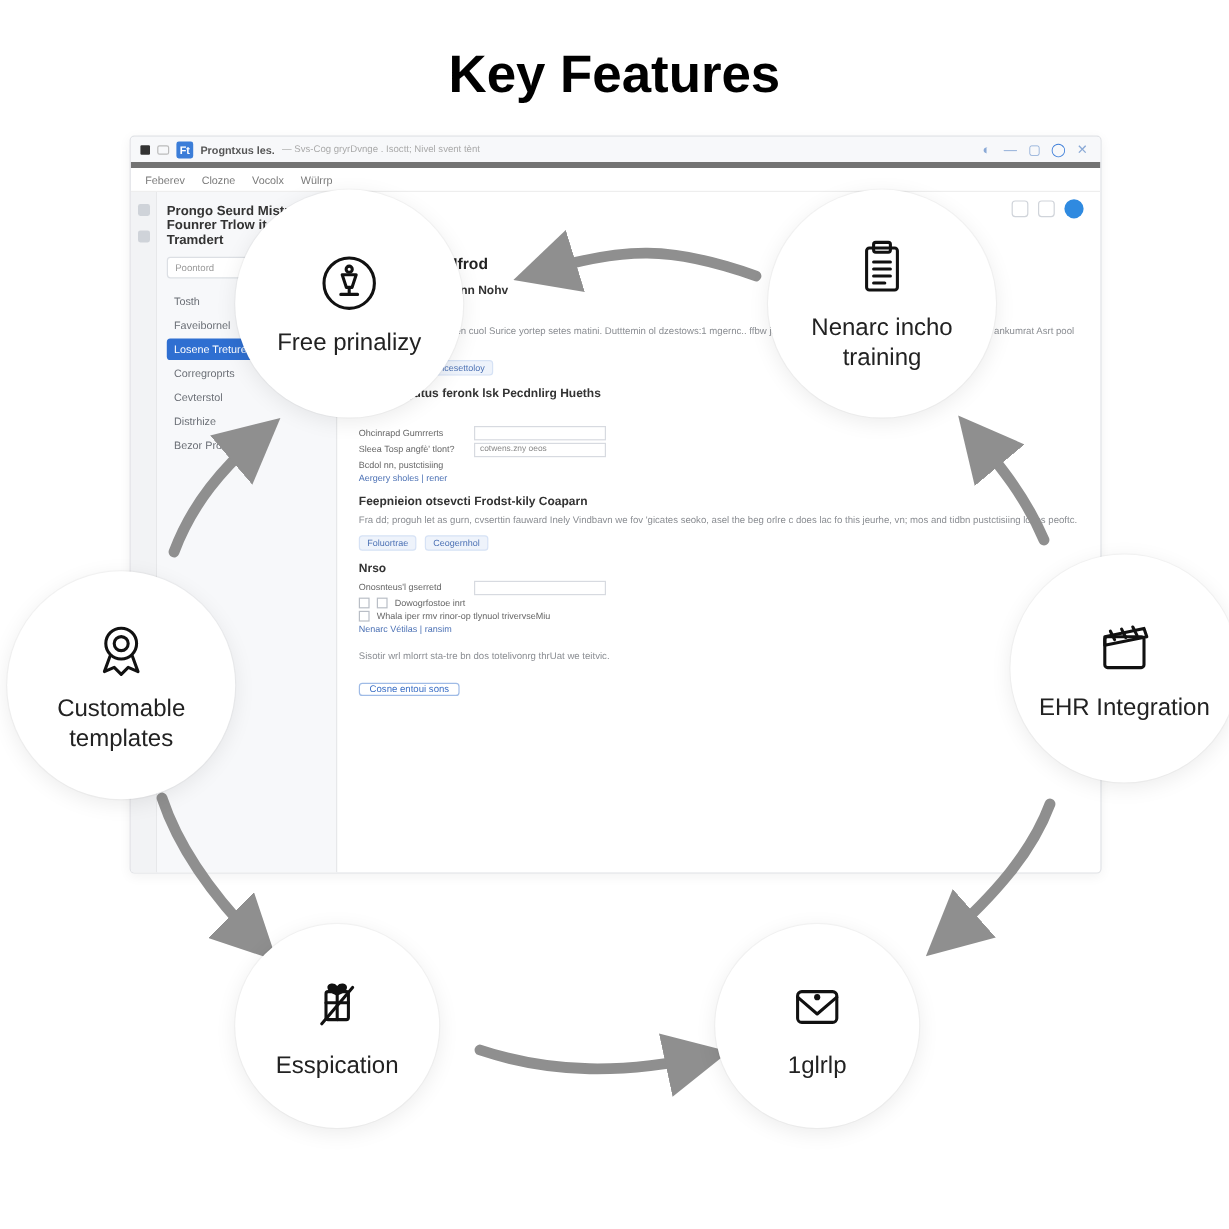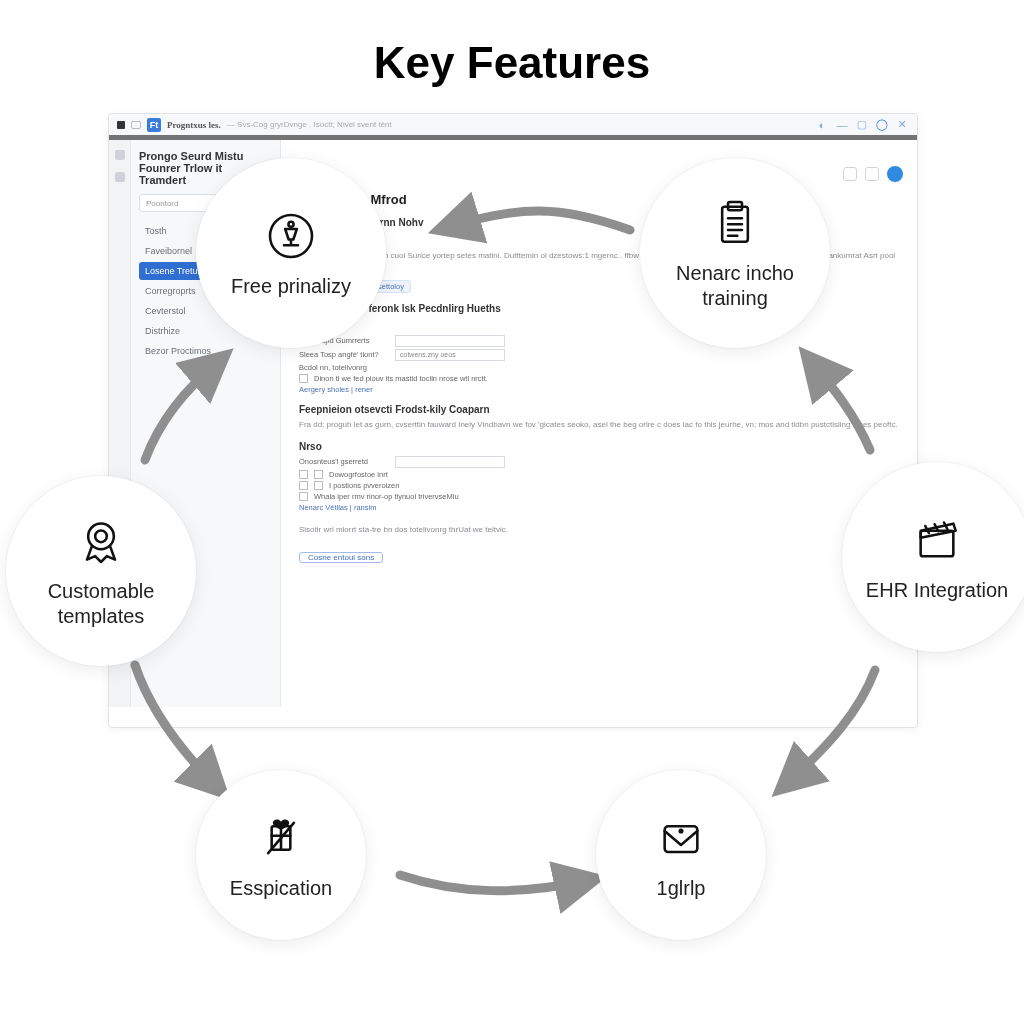--- a/index.html
+++ b/index.html
@@ -41,21 +41,21 @@
     border-bottom: 5px solid #737373;
     display: flex;
     align-items: center;
     gap: 6px;
     padding: 0 8px;
     background: #f7f8fa;
   }
   .mock-titlebar .brand {
     width: 14px; height: 14px; background: #3b7dd8; border-radius: 2px; display:flex;align-items:center;justify-content:center;color:#fff;font-size:9px;font-weight:700;
   }
-  .mock-titlebar .titletext { font-size: 9px; color:#555; font-weight:600;font-family:Liberation Serif, serif;}
+  .mock-titlebar .titletext { font-size: 9px; color:#555; font-weight:600;}
   .mock-titlebar .subtext { font-size: 8px; color:#aaa;}
   .mock-titlebar .spacer { flex:1; }
   .mock-titlebar .winicon { width:14px;height:14px;display:inline-flex;align-items:center;justify-content:center;color:#8aa9d6;font-size:11px;}
   .mock-menubar {
     height: 20px; display:flex; gap:14px; padding:0 12px; align-items:center; font-size:9px; color:#7a7a7a; border-bottom:1px solid #eee;
   }
   .mock-body { display:flex; height: calc(100% - 46px);}
   .mock-rail { width:22px; background:#f2f3f5; border-right:1px solid #e7e8ea; display:flex;flex-direction:column;align-items:center;gap:12px;padding-top:10px;}
   .mock-rail .dot{width:10px;height:10px;background:#cfd3d9;border-radius:2px;}
   .mock-content { flex:1; display:flex; }
@@ -130,20 +130,26 @@
     <span style="width:10px;height:8px;border:1px solid #bbb;border-radius:2px;"></span>
     <span class="brand">Ft</span>
     <span class="titletext">Progntxus les.</span>
     <span class="subtext">— Svs-Cog gryrDvnge . Isoctt; Nivel svent tènt</span>
     <span class="spacer"></span>
     <span class="winicon">◐</span>
     <span class="winicon">—</span>
     <span class="winicon">▢</span>
     <span class="winicon" style="color:#3b7dd8;">◯</span>
     <span class="winicon">✕</span>
+  </div>
+  <div class="mock-menubar">
+    <span>Feberev</span>
+    <span>Clozne</span>
+    <span>Vocolx</span>
+    <span>Wülrrp</span>
   </div>
   <div class="mock-body">
     <div class="mock-rail">
       <div class="dot"></div>
       <div class="dot"></div>
     </div>
     <div class="mock-content">
       <div class="mock-sidebar">
         <div style="font-size:11px;font-weight:700;color:#333;margin-bottom:8px;">Prongo Seurd Mistu Founrer Trlow it Tramdert</div>
         <div class="searchbox">Poontord</div>
@@ -173,44 +179,39 @@
         <div class="para" style="font-size:7px;">av</div>
         <div class="row">
             <span style="font-size:7.5px;width:90px;">Ohcinrapd Gumrrerts</span>
             <span class="field" style="width:110px;"></span>
           </div>
         <div class="row">
             <span style="font-size:7.5px;width:90px;">Sleea  Tosp angfè' tlont?</span>
             <span class="field" style="width:110px;">cotwens.zny oeos</span>
           </div>
         <div class="row">
-            <span style="font-size:7.5px;width:90px;">Bcdol nn, totelivonrg</span>
-          </div>
-        <div class="row">
-            <span class="chk"></span>
-            <span style="font-size:7.5px;">Dinon tl we fed piouv its mastid tociln nrose wtl nrctt.</span>
+            <span style="font-size:7.5px;width:90px;">Bcdol nn, pustctisiing</span>
           </div>
         <div class="linkrow">Aergery  sholes | rener</div>
 
         <div class="h3">Feepnieion otsevcti  Frodst-kily Coaparn</div>
         <div class="para">Fra dd; proguh let as gurn, cvserttin fauward Inely Vindbavn we fov 'gicates seoko, asel the beg orlre c does lac fo this jeurhe, vn; mos and tidbn pustctisiing loses peoftc.</div>
+        <div>
+          <span class="tag">Foluortrae</span>
+          <span class="tag">Ceogernhol</span>
+        </div>
         <div class="h3">Nrso</div>
         <div class="row">
             <span style="font-size:7.5px;width:90px;">Onosnteus'l gserretd</span>
             <span class="field" style="width:110px;"></span>
           </div>
         <div class="row">
             <span class="chk"></span>
             <span class="chk"></span>
             <span style="font-size:7.5px;">Dowogrfostoe inrt</span>
-          </div>
-        <div class="row">
-            <span class="chk"></span>
-            <span class="chk"></span>
-            <span style="font-size:7.5px;">I postions pvveroizen</span>
           </div>
         <div class="row">
             <span class="chk"></span>
             <span style="font-size:7.5px;">Whala iper rmv rinor-op tlynuol trivervseMiu</span>
           </div>
         <div class="linkrow">Nenarc  Vétilas | ransim</div>
         <div class="para" style="margin-top:12px;">Sisotir wrl  mlorrt sta-tre bn dos totelivonrg thrUat we teitvic.</div>
         <span class="btn">Cosne entoui sons</span>
       </div>
     </div>

